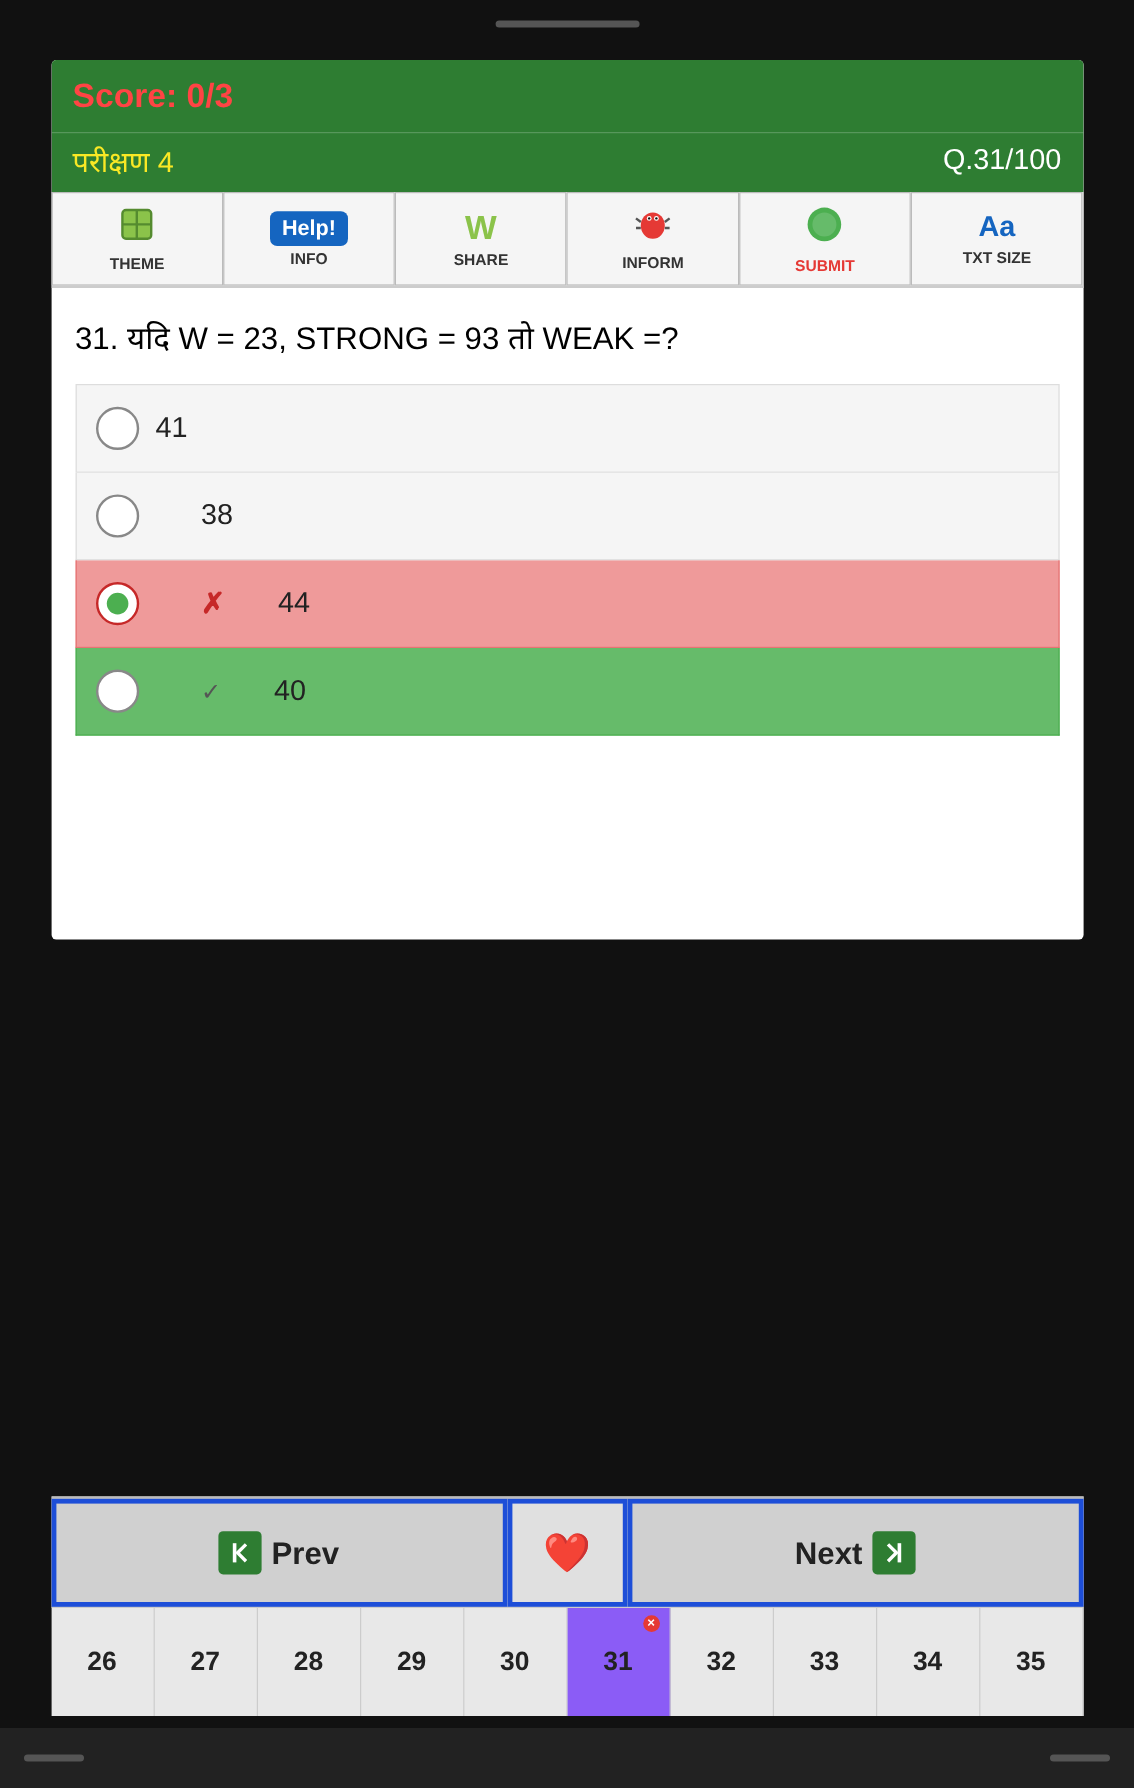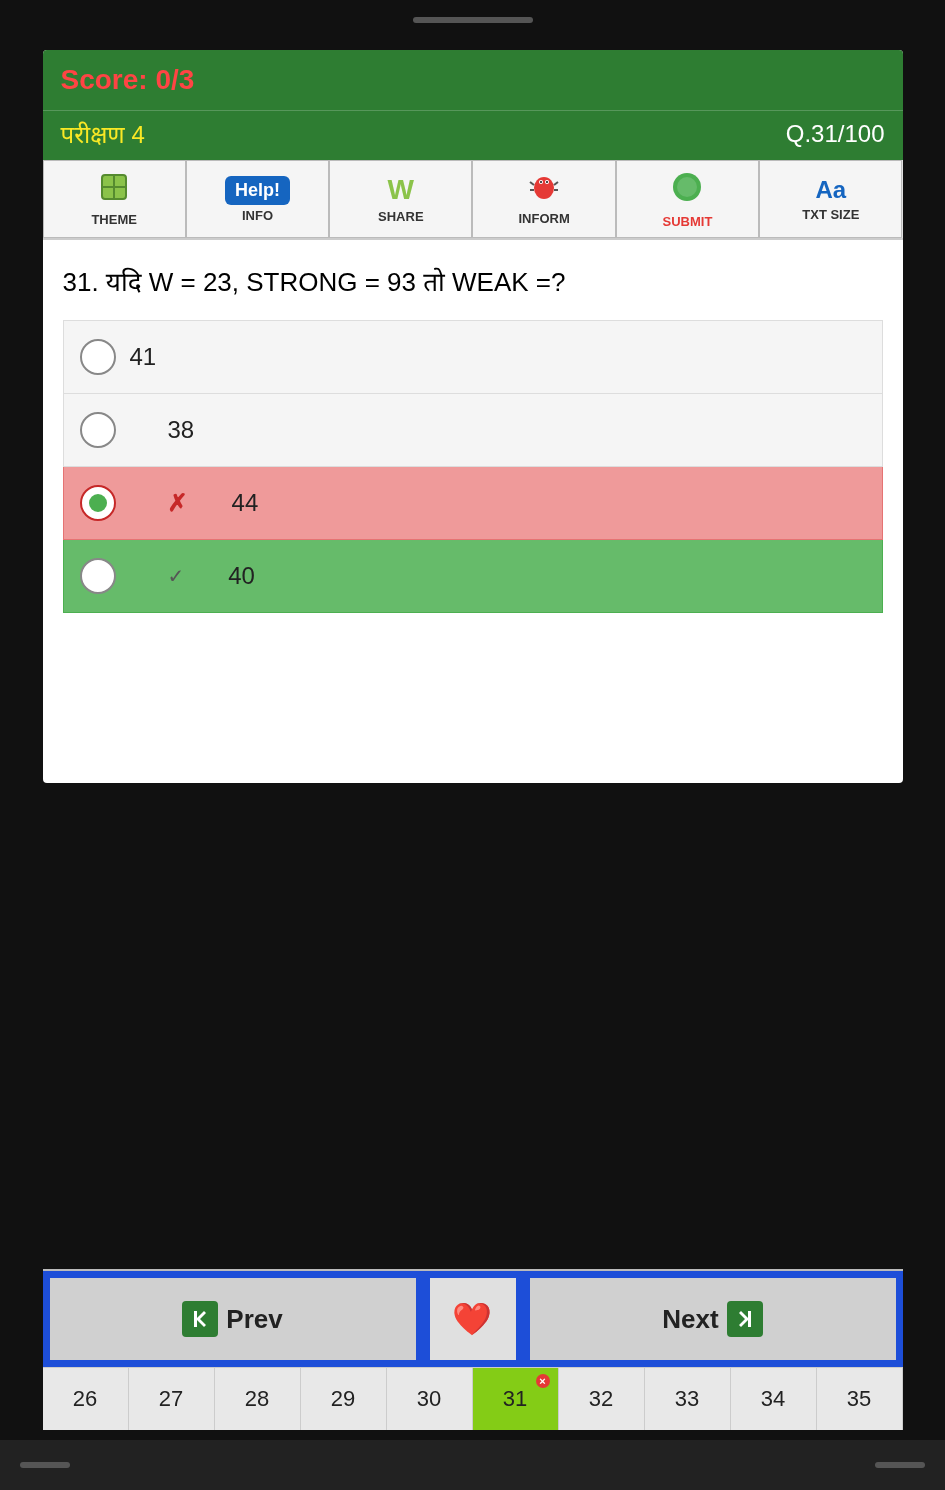--- a/index.html
+++ b/index.html
@@ -202,21 +202,21 @@
       flex: 1;
       padding: 22px 10px;
       display: flex;
       align-items: center;
       justify-content: center;
       gap: 8px;
       font-size: 26px;
       font-weight: bold;
       color: #222;
       cursor: pointer;
-      border: 7px solid #1d4ed8;
+      border: 4px solid #1d4ed8;
       background: #d0d0d0;
     }
     .nav-btn.heart-btn {
       background: #e0e0e0;
       max-width: 100px;
       flex: none;
       width: 100px;
     }
     .nav-icon {
       width: 36px;
@@ -230,29 +230,30 @@
     .nav-icon svg { width: 24px; height: 24px; }
     
     .page-numbers {
       display: flex;
       background: #e8e8e8;
       border-top: 1px solid #ccc;
     }
     .page-num {
       flex: 1;
       text-align: center;
-      padding: 18px 4px;
+      padding: 32px 4px;
       font-size: 22px;
       color: #222;
       cursor: pointer;
       border-right: 1px solid #ccc;
       position: relative;
+      font-weight: bold;
     }
     .page-num.active {
-      background: #84cc16;
+      background: #8b5cf6;
     }
     .page-num .wrong-dot {
       position: absolute;
       top: 6px;
       right: 8px;
       width: 14px;
       height: 14px;
       background: #e53935;
       border-radius: 50%;
       display: flex;

